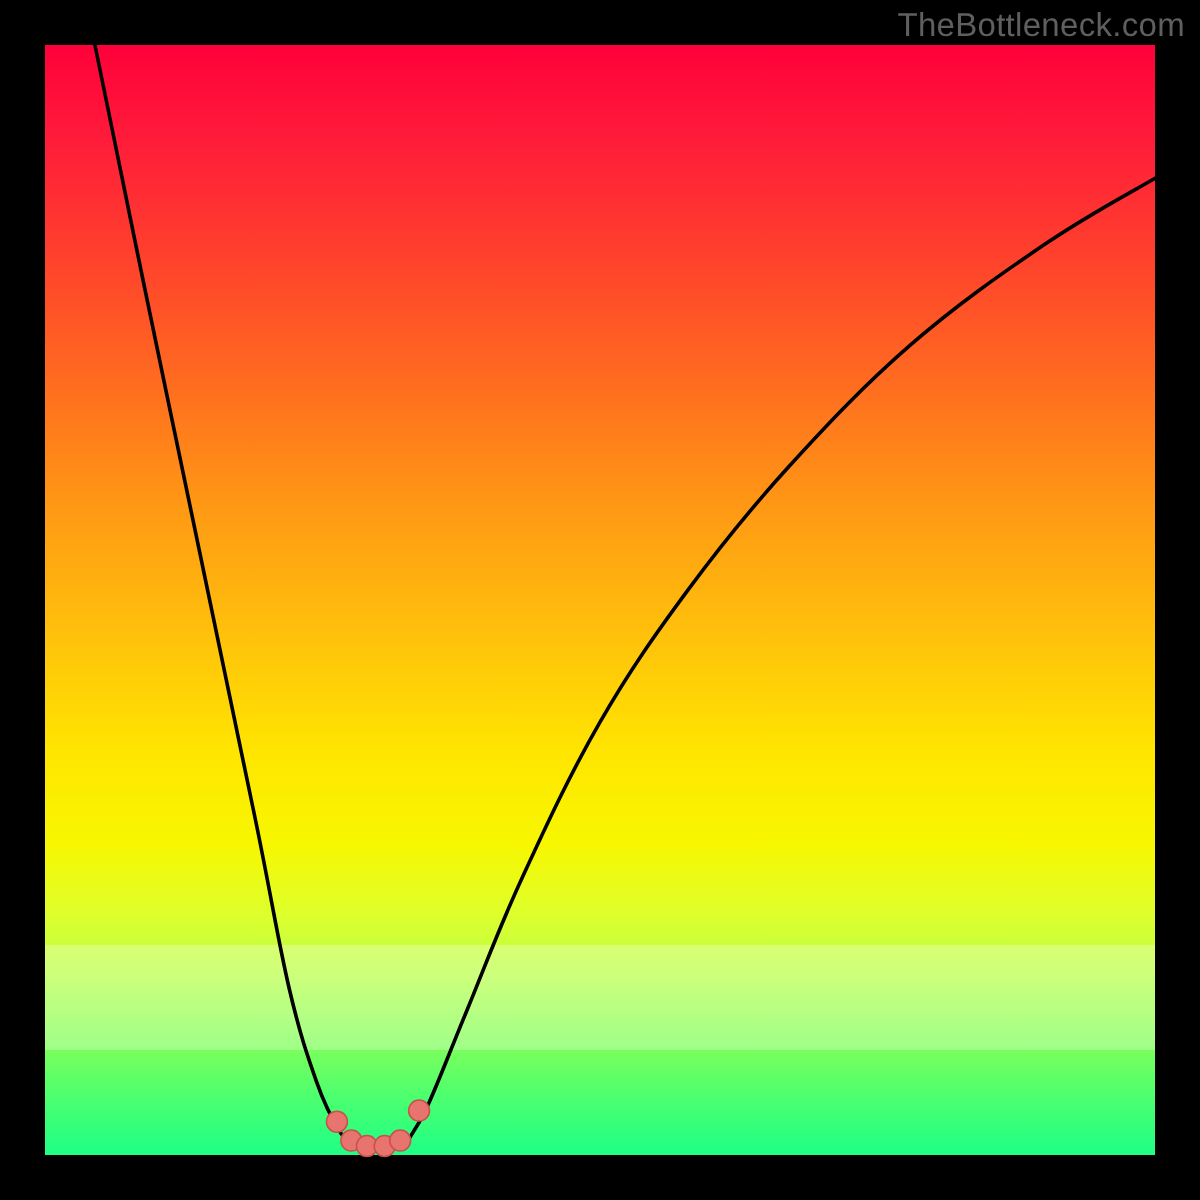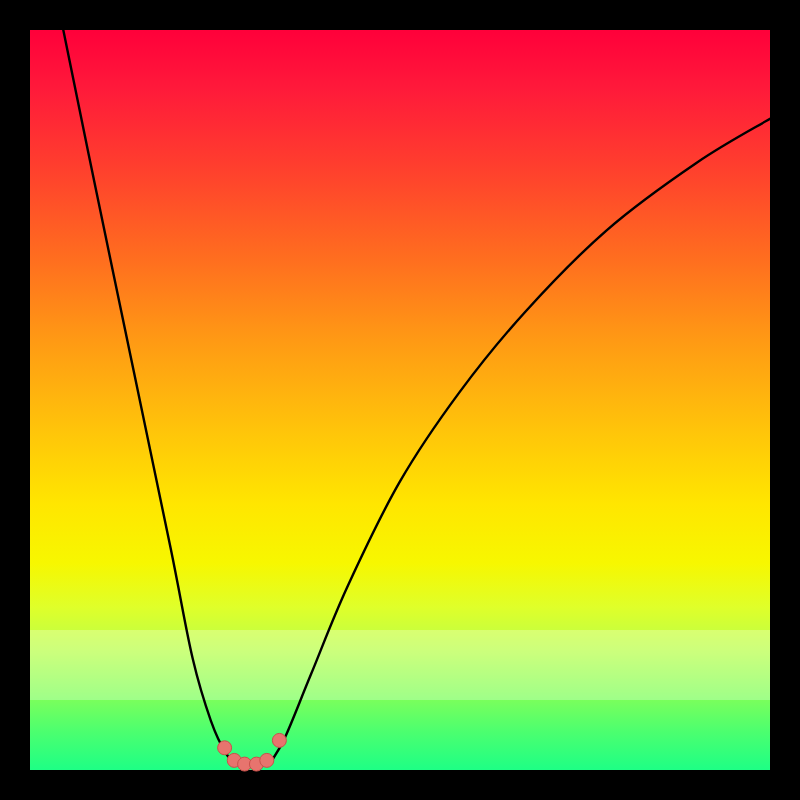--- a/index.html
+++ b/index.html
@@ -71,20 +71,21 @@
     pointer-events: none;
   }
 </style>
 </head>
 <body>
 
 <div class="frame">
   <div class="plot-area">
     <div class="pale-band"></div>
   </div>
+  <div class="watermark">TheBottleneck.com</div>
 
   <svg class="curves" viewBox="0 0 740 740">
     <path id="left-branch" fill="none" stroke-width="2.4" stroke-linecap="round" d="M 33.3,0 C 39.294,29.30399999999999 53.94599999999999,101.52799999999996 66.6,162.79999999999995 C 79.25399999999999,224.07199999999995 90.28,276.46399999999994 103.60000000000001,340.4 C 116.92000000000002,404.336 129.944,466.052 140.6,518 C 151.256,569.948 155.47400000000002,597.698 162.8,629 C 170.126,660.302 175.30599999999998,674.8503999999999 181.29999999999998,691.9 C 187.29399999999998,708.9496 191.70440000000002,716.394 196.10000000000002,723.72 C 200.49560000000002,731.046 203.9884,731.0016 205.72000000000003,732.6" stroke="#000000"></path>
     <path id="right-branch" fill="none" stroke-width="2.4" stroke-linecap="round" d="M 240.5,732.6 C 243.164,727.938 247.974,722.6840000000001 255.29999999999998,706.7 C 262.626,690.716 269.878,671.106 281.2,643.8 C 292.522,616.4939999999999 302.216,589.632 318.2,555 C 334.18399999999997,520.368 350.02,486.032 370,451.4 C 389.98,416.768 406.556,393.236 429.2,362.59999999999997 C 451.844,331.96399999999994 469.16,310.50399999999996 495.8,281.2 C 522.44,251.89600000000002 546.5640000000001,226.44000000000005 577.2,199.80000000000007 C 607.836,173.16000000000008 636.696,153.18000000000006 666,133.20000000000005 C 695.304,113.22000000000003 726.68,96.79199999999997 740,88.79999999999995" stroke="#000000"></path>
     <path id="valley-floor" fill="none" stroke-width="2.4" stroke-linecap="round" d="M 205.72000000000003,732.6 C 207.31840000000003,733.1328 211.6696,734.894 214.6,735.56 C 217.5304,736.2259999999999 219.0696,736.3 222,736.3 C 224.9304,736.3 227.54999999999998,736.2259999999999 230.88,735.56 C 234.21,734.894 238.76839999999999,733.1328 240.5,732.6" stroke="#000000"></path>
     <g id="markers">
         <circle cx="194.62" cy="717.8" r="7" fill="#e7746e" stroke="#c9514b" stroke-width="1"></circle>
         <circle cx="204.24" cy="730.38" r="7" fill="#e7746e" stroke="#c9514b" stroke-width="1"></circle>
         <circle cx="214.6" cy="734.08" r="7" fill="#e7746e" stroke="#c9514b" stroke-width="1"></circle>
         <circle cx="226.44" cy="734.08" r="7" fill="#e7746e" stroke="#c9514b" stroke-width="1"></circle>

